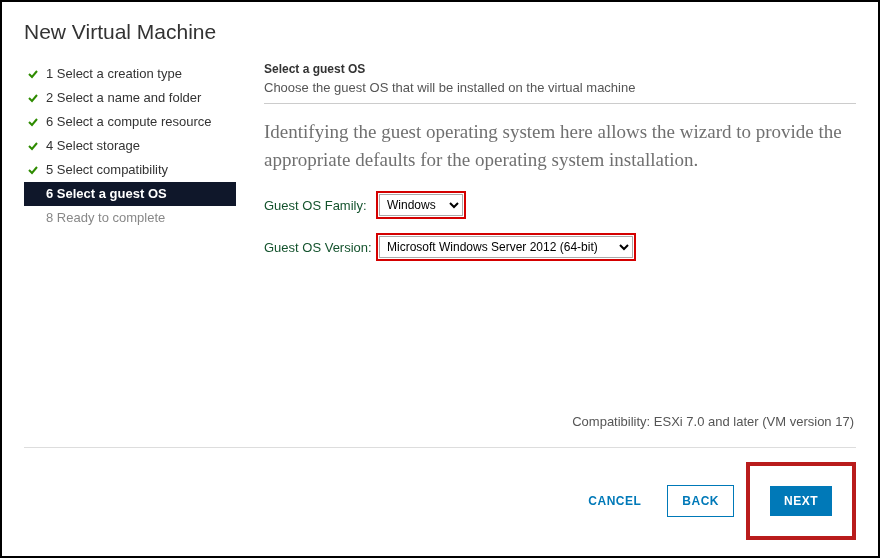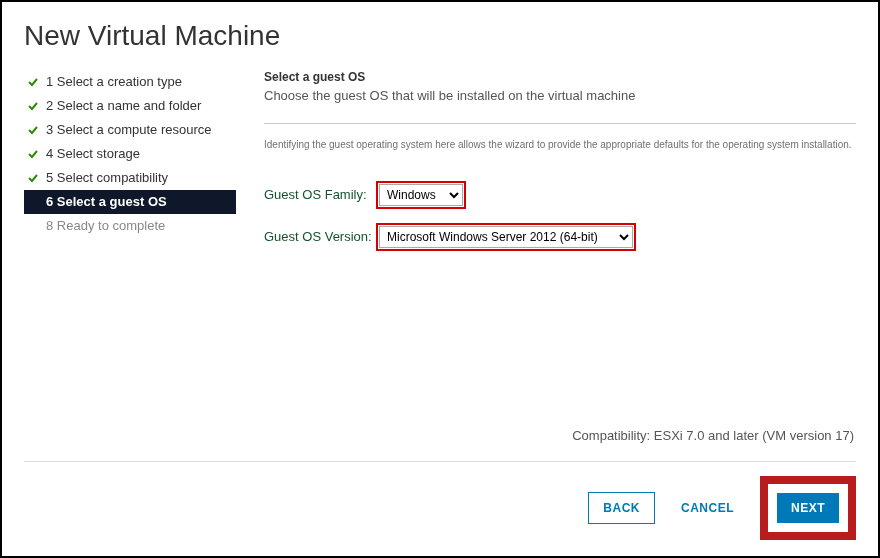--- a/index.html
+++ b/index.html
@@ -12,21 +12,21 @@
     border: 2px solid #000000;
     position: relative;
   }
   .dialog {
     padding: 18px 22px 16px 22px;
     display: flex;
     flex-direction: column;
     height: 100%;
   }
   .title {
-    font-size: 28px;
+    font-size: 21px;
     font-weight: 400;
     color: #333333;
     margin-bottom: 18px;
   }
   .body {
     display: flex;
     flex: 1;
     min-height: 0;
   }
   .sidebar {
@@ -69,29 +69,30 @@
   }
   .main-title {
     font-size: 12px;
     font-weight: 700;
     color: #333333;
     margin-bottom: 4px;
   }
   .main-sub {
     font-size: 13px;
     color: #555555;
-    padding-bottom: 20px;
+    padding-bottom: 8px;
     border-bottom: 1px solid #cccccc;
     margin-bottom: 14px;
   }
   .helper {
-    font-size: 10px;
+    font-size: 19px;
     color: #707070;
     line-height: 1.45;
-    margin-bottom: 28px;
+    margin-bottom: 18px;
+    font-family: Liberation Serif, serif;
   }
   .form-row {
     display: flex;
     align-items: center;
     margin-bottom: 14px;
     font-size: 13px;
   }
   .form-row label {
     width: 112px;
     color: #14532d;
@@ -145,22 +146,22 @@
   .btn-back {
     color: #0079b8;
     border: 1px solid #0079b8;
     background: #ffffff;
   }
   .btn-next {
     color: #ffffff;
     background: #0079b8;
   }
   .next-wrap {
-    border: 8px solid #b91c1c;
-    padding: 9px;
+    border: 4px solid #b91c1c;
+    padding: 20px;
     display: inline-block;
   }
 </style>
 </head>
 <body>
 
 <div class="dialog">
 
   <div class="title">New Virtual Machine</div>
 
@@ -183,21 +184,21 @@
             </svg>
           </span>
           <span>2 Select a name and folder</span>
         </div>
         <div class="step done">
           <span class="chk">
             <svg viewBox="0 0 12 12">
               <path d="M2 6 L5 9 L10 3" fill="none" stroke="#2e8b00" stroke-width="2"></path>
             </svg>
           </span>
-          <span>3 Select a compute resource</span>
+          <span>6 Select a compute resource</span>
         </div>
         <div class="step done">
           <span class="chk">
             <svg viewBox="0 0 12 12">
               <path d="M2 6 L5 9 L10 3" fill="none" stroke="#2e8b00" stroke-width="2"></path>
             </svg>
           </span>
           <span>4 Select storage</span>
         </div>
         <div class="step done">
@@ -250,20 +251,20 @@
       </div>
 
       <div class="footer-area">
         <div class="compat">Compatibility: ESXi 7.0 and later (VM version 17)</div>
       </div>
     </div>
 
   </div>
 
   <div class="buttons">
+    <button class="btn btn-cancel">CANCEL</button>
     <button class="btn btn-back">BACK</button>
-    <button class="btn btn-cancel">CANCEL</button>
     <span class="next-wrap">
       <button class="btn btn-next">NEXT</button>
     </span>
   </div>
 
 </div>
 
 </body></html>

